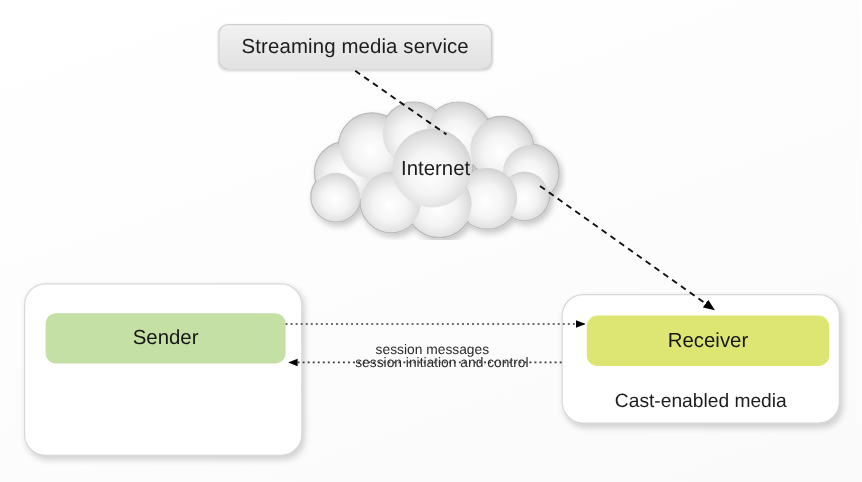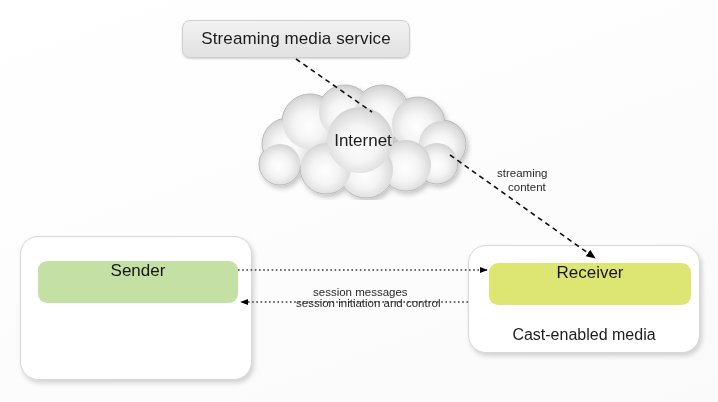--- a/index.html
+++ b/index.html
@@ -74,20 +74,21 @@
     box-shadow: 2px 3px 5px rgba(0,0,0,0.17);
     box-sizing: border-box;
   }
   #sender-card { left: 20px;  top: 236px; width: 232px; height: 144px; }
   #receiver-card { left: 468px; top: 245px; width: 232px; height: 108px; }
 
   .inner-chip {
     position: absolute;
     border-radius: 9px;
     display: flex;
+    align-items: center;
     justify-content: center;
     box-sizing: border-box;
   }
   #sender-chip {
     left: 17px; top: 24px; width: 200px; height: 42px;
     background: #c5e0a5;
   }
   #receiver-chip {
     left: 20px; top: 17px; width: 202px; height: 42px;
     background: #dde673;
@@ -198,24 +199,20 @@
     <div id="receiver-chip" class="inner-chip">
       <span class="chip-label">Receiver</span>
     </div>
     <div id="receiver-caption" class="card-caption">
       <div>Cast-enabled media</div>
     </div>
   </div>
 
   <div id="label-session" class="conn-label">session initiation and control</div>
   <div id="label-status" class="conn-label">session messages</div>
-  <div id="label-streaming" class="conn-label">
-    <span class="l1">streaming</span>
-    <span class="l2">content</span>
-  </div>
 
   <svg id="arrows" viewBox="0 0 718 402">
     <defs>
       <marker id="arrowEnd" viewBox="0 0 10 10" refX="9" refY="5" markerWidth="6" markerHeight="6" orient="auto-start-reverse">
         <path d="M 0 1 L 10 5 L 0 9 z" fill="#000000"></path>
       </marker>
     </defs>
 
     <line x1="296" y1="59" x2="372" y2="112" stroke="#111111" stroke-width="1.6" stroke-dasharray="5 4"></line>
 

